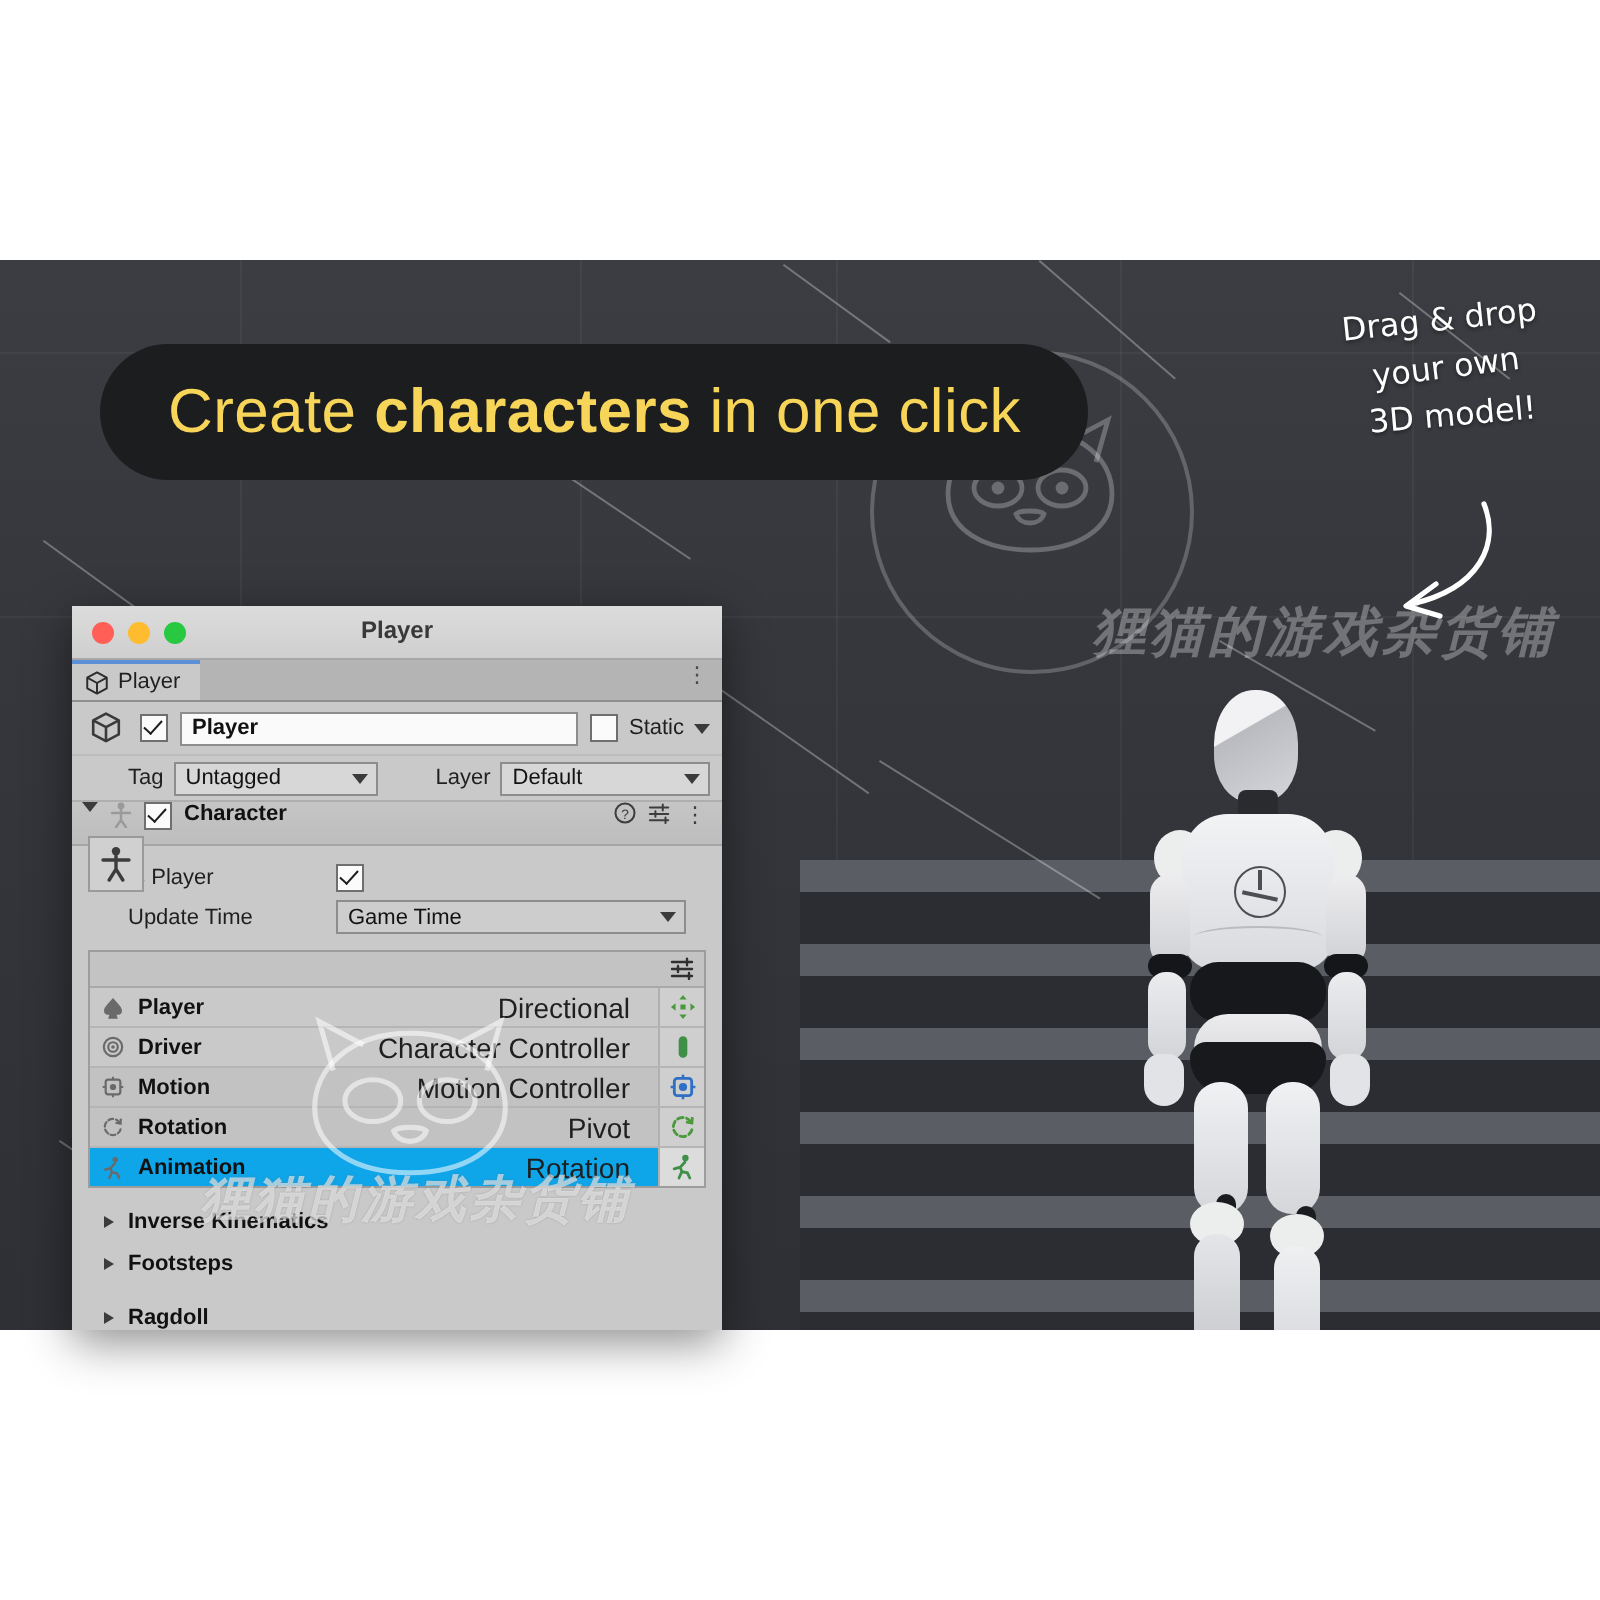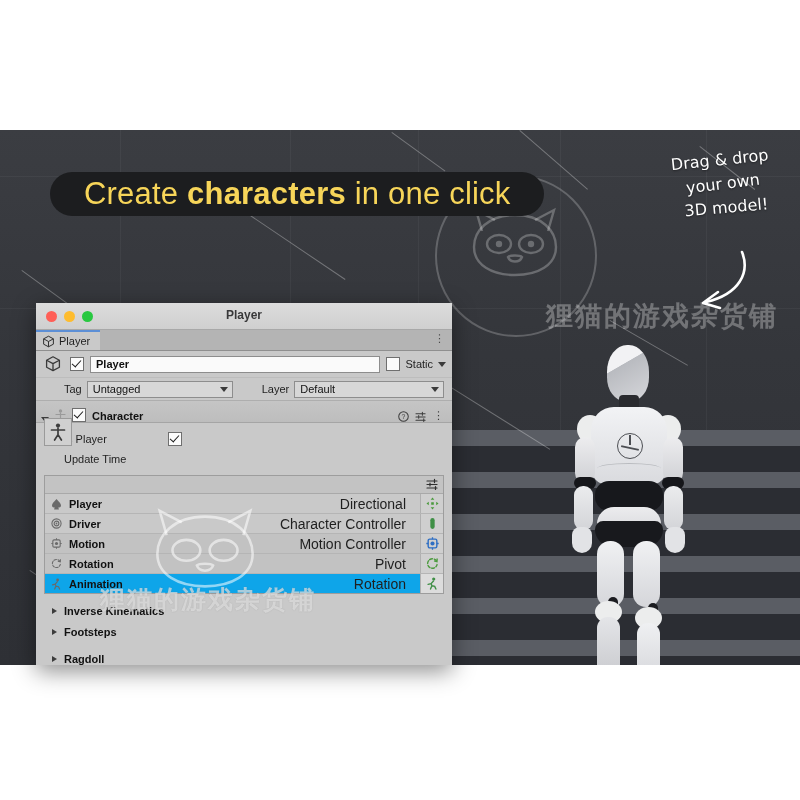--- a/index.html
+++ b/index.html
@@ -73,41 +73,41 @@
   .kneeL{left:50px;top:256px;width:27px;height:22px;background:#eceded;border-radius:50%;}
   .kneeR{left:90px;top:262px;width:27px;height:22px;background:#eceded;border-radius:50%;}
   .kneedarkL{left:63px;top:252px;width:10px;height:14px;background:#1b1c20;border-radius:5px;}
   .kneedarkR{left:103px;top:258px;width:10px;height:14px;background:#1b1c20;border-radius:5px;}
   .shinL{left:52px;top:272px;width:23px;height:62px;border-radius:11px;
          background:linear-gradient(180deg,#e4e5e8,#c8c9cd);}
   .shinR{left:92px;top:278px;width:23px;height:62px;border-radius:11px;
          background:linear-gradient(180deg,#eff0f2,#d4d5d9);}
 
   
-  .pill{position:absolute;left:50px;top:172px;padding:4px 34px;border-radius:34px;
+  .pill{position:absolute;left:50px;top:172px;padding:16px 34px;border-radius:34px;
         background:#1c1d1f;color:#f7d559;font-size:31px;letter-spacing:.2px;
         white-space:nowrap;}
   .pill b{font-weight:bold;}
 
   
   .hand{position:absolute;color:#ffffff;font-size:16px;line-height:1.5;
         font-family:"DejaVu Sans",sans-serif;text-align:center;
         transform:rotate(-8deg);text-shadow:0 1px 2px rgba(0,0,0,.45);}
   .hand .l1{display:block;transform:rotate(2deg);}
   .hand .l2{display:block;transform:rotate(1deg);}
   .hand .l3{display:block;transform:rotate(3deg);}
 
   
   .ring{position:absolute;border-radius:50%;border:2px solid rgba(255,255,255,.22);}
 
   .wm-cn{position:absolute;font-size:27px;font-weight:bold;color:rgba(255,255,255,.30);
-         letter-spacing:2px;white-space:nowrap;font-family:"DejaVu Sans",sans-serif;}
-
-  
-  .win{position:absolute;left:36px;top:303px;width:416px;height:362px;
+         letter-spacing:2px;white-space:nowrap;font-family:"DejaVu Sans",sans-serif;font-style:italic;}
+
+  
+  .win{position:absolute;left:36px;top:303px;width:325px;height:362px;
        background:#c9c9c9;box-shadow:0 6px 22px rgba(0,0,0,.45);overflow:hidden;}
   .titlebar{height:26px;background:linear-gradient(180deg,#dcdcdc,#cfcfcf);
             border-bottom:1px solid #a8a8a8;position:relative;}
   .tl{position:absolute;top:8px;width:11px;height:11px;border-radius:50%;}
   .tl.r{left:10px;background:#ff5f57;}
   .tl.y{left:28px;background:#febc2e;}
   .tl.g{left:46px;background:#28c840;}
   .titletext{position:absolute;left:0;right:0;top:5px;text-align:center;
              font-size:12px;color:#39393a;font-weight:bold;}
 
@@ -134,21 +134,21 @@
          border-top:5px solid #3a3a3a;}
 
   .taglayer{height:22px;background:#c9c9c9;display:flex;align-items:center;
             padding:0 6px 0 28px;gap:5px;font-size:11px;color:#1f1f1f;}
   .dd{height:17px;background:#d7d7d7;border:1px solid #8d8d8d;display:flex;
       align-items:center;justify-content:space-between;padding:0 4px 0 5px;
       font-size:11px;color:#121212;box-sizing:border-box;}
 
   .comphdr{height:21px;background:linear-gradient(180deg,#c5c5c5,#bdbdbd);
            border-top:1px solid #aeaeae;border-bottom:1px solid #a5a5a5;
-           display:flex;align-items:flex-end;gap:6px;padding:0 8px 0 5px;}
+           display:flex;align-items:flex-start;gap:6px;padding:0 8px 0 5px;}
   .tri{width:0;height:0;border-left:5px solid #3c3c3c;
        border-top:3.5px solid transparent;border-bottom:3.5px solid transparent;}
   .tri.down{border-left:4px solid transparent;border-right:4px solid transparent;
             border-top:5px solid #3c3c3c;border-bottom:0;}
   .comphdr .nm{font-size:11px;font-weight:bold;color:#111;flex:1;}
   .hicon{font-size:11px;color:#3d3d3d;}
 
   .proprow{height:19px;display:flex;align-items:center;padding-left:28px;gap:8px;
            font-size:11px;color:#1f1f1f;}
   .proprow .lbl{width:96px;}
@@ -367,20 +367,24 @@
       <div class="hicon">⋮</div>
     </div>
 
     <div style="height:6px"></div>
     <div class="proprow">
       <span class="lbl">Is Player</span>
       <div class="chk on"></div>
     </div>
     <div class="proprow" style="height:21px">
       <span class="lbl">Update Time</span>
+      <div class="dd" style="flex:1;margin-right:18px;background:#cdcdcd;">
+        <span>Game Time</span>
+        <div class="caret"></div>
+      </div>
     </div>
 
     <div class="tbl">
       <div class="hdr">
         <svg class="sl" width="13" height="12" viewBox="0 0 13 12">
           <g stroke="#2f2f2f" stroke-width="1.2" stroke-linecap="round">
             <path d="M1 3 H11 M1 6.5 H11 M1 10 H11"></path>
             <path d="M8.5 1.4 V4.6 M4 5 V8 M9.5 8.5 V11.5"></path>
           </g>
         </svg>

